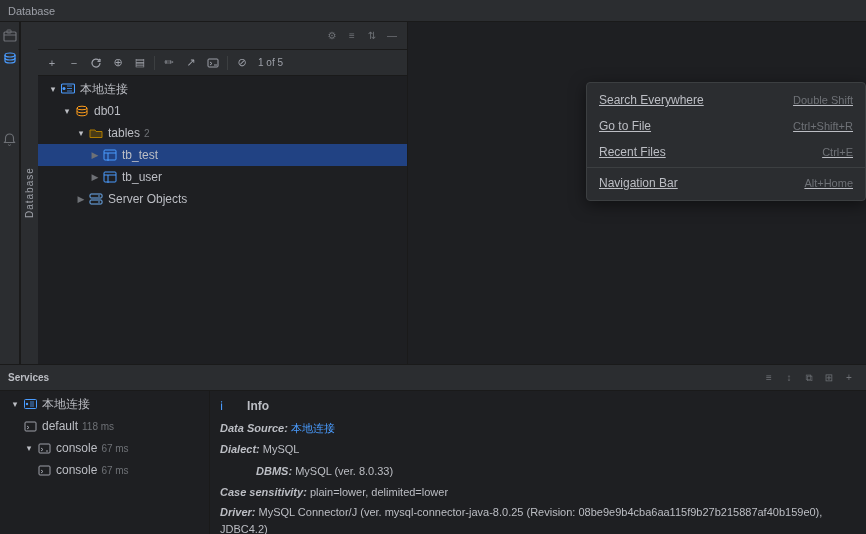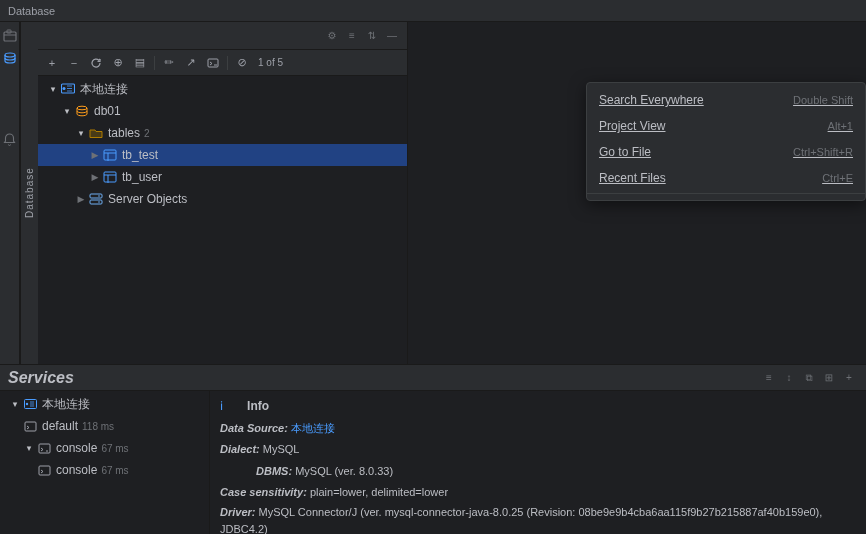--- a/index.html
+++ b/index.html
@@ -228,24 +228,23 @@
     .bottom-panel-header {
       background: #2b2d30;
       height: 26px;
       display: flex;
       align-items: center;
       justify-content: space-between;
       padding: 0 8px;
       border-bottom: 1px solid #1a1a1a;
     }
     .bottom-panel-title {
-      font-size: 16px;
+      font-size: 10px;
       color: #bcbec4;
       font-weight: 600;
-      font-style: italic;
     }
     .bottom-panel-actions {
       display: flex;
       gap: 2px;
     }
     .bottom-panel-content {
       display: flex;
       flex: 1;
       overflow: hidden;
     }
@@ -454,32 +453,32 @@
   <div class="right-panel">
 
     <div style="flex:1; background:#1e1f22;"></div>
 
     <div class="quick-action-overlay">
       <div class="quick-action-item">
         <span class="quick-action-label">Search Everywhere</span>
         <span class="quick-action-shortcut">Double Shift</span>
       </div>
       <div class="quick-action-item">
-        <span class="quick-action-label">Project View</span>
-        <span class="quick-action-shortcut">Alt+1</span>
-      </div>
-      <div class="quick-action-item">
         <span class="quick-action-label">Go to File</span>
         <span class="quick-action-shortcut">Ctrl+Shift+R</span>
       </div>
       <div class="quick-action-item">
         <span class="quick-action-label">Recent Files</span>
         <span class="quick-action-shortcut">Ctrl+E</span>
       </div>
       <div class="quick-action-divider"></div>
+      <div class="quick-action-item">
+        <span class="quick-action-label">Navigation Bar</span>
+        <span class="quick-action-shortcut">Alt+Home</span>
+      </div>
     </div>
   </div>
 
 </div>
 
 <div class="bottom-panel">
   <div class="bottom-panel-header">
     <span class="bottom-panel-title">Services</span>
     <div class="bottom-panel-actions">
       <div class="db-action-btn">≡</div>

